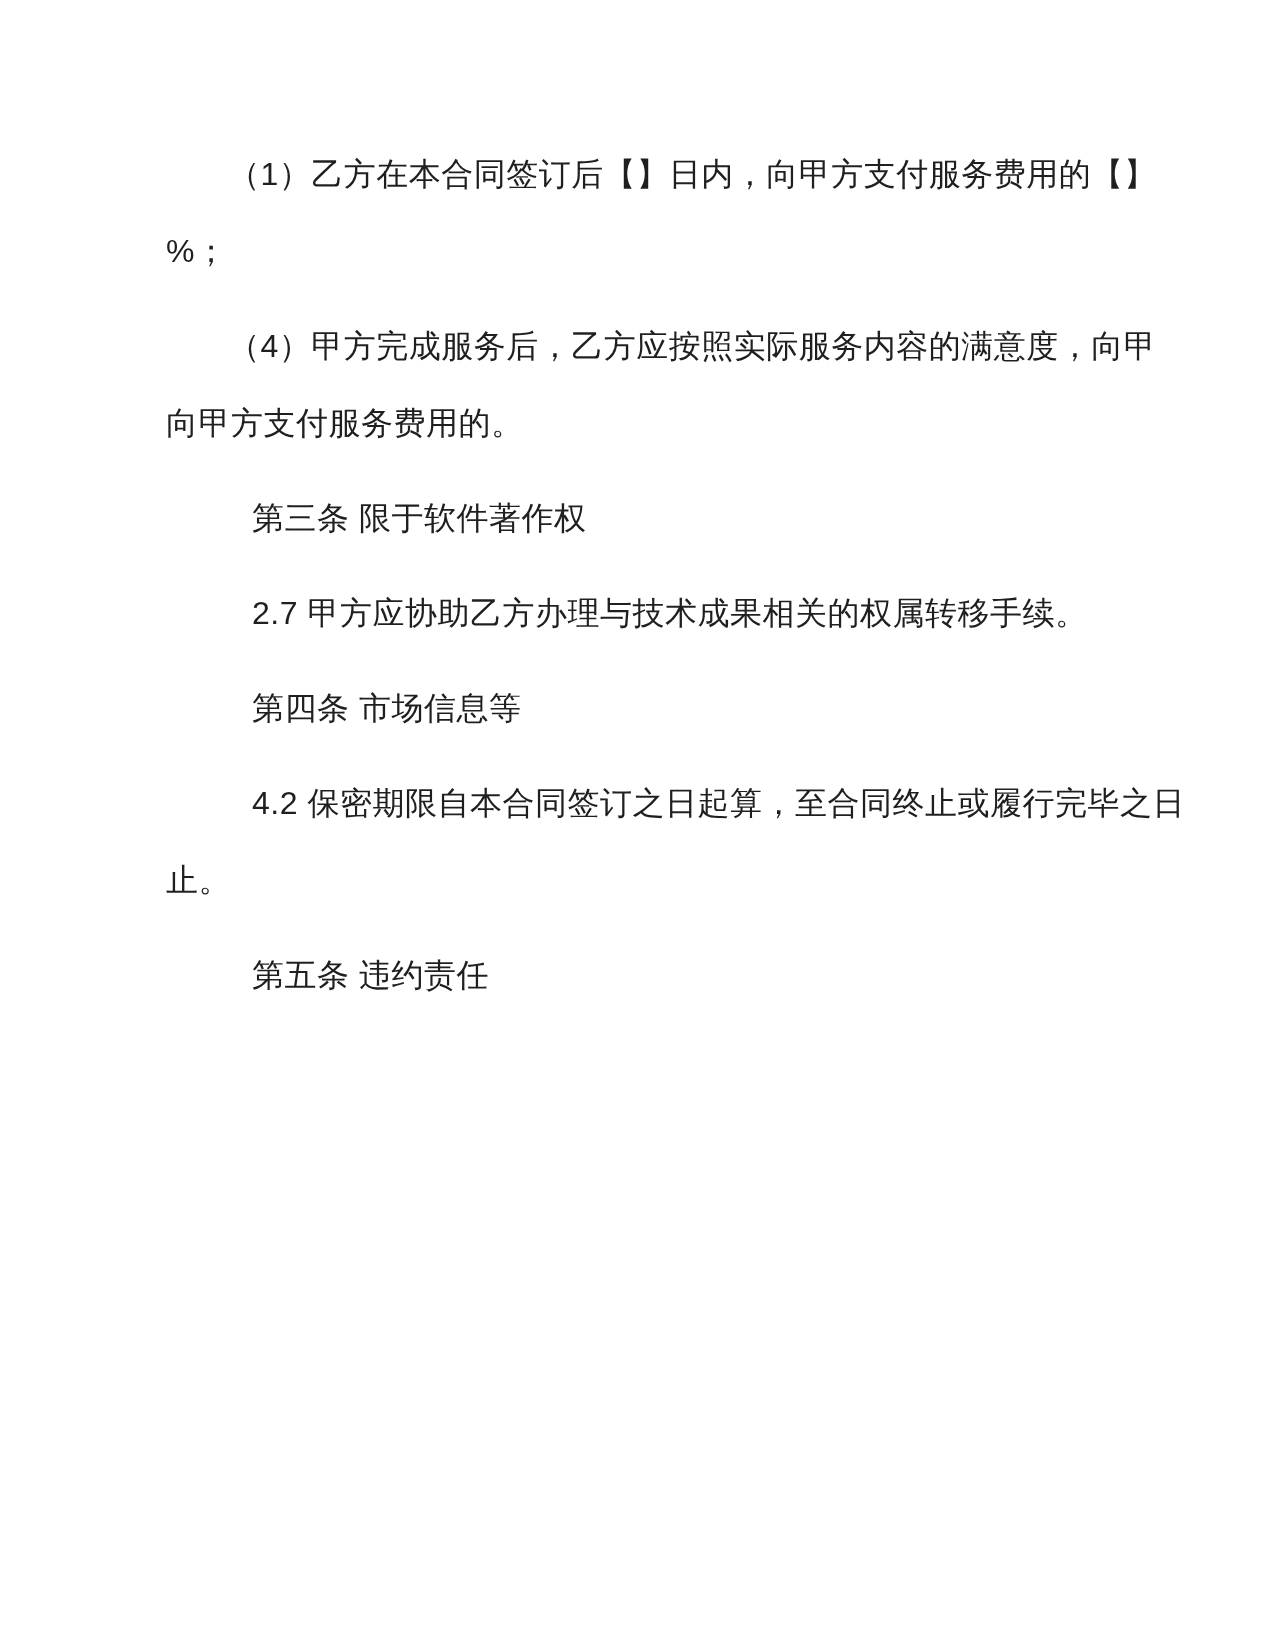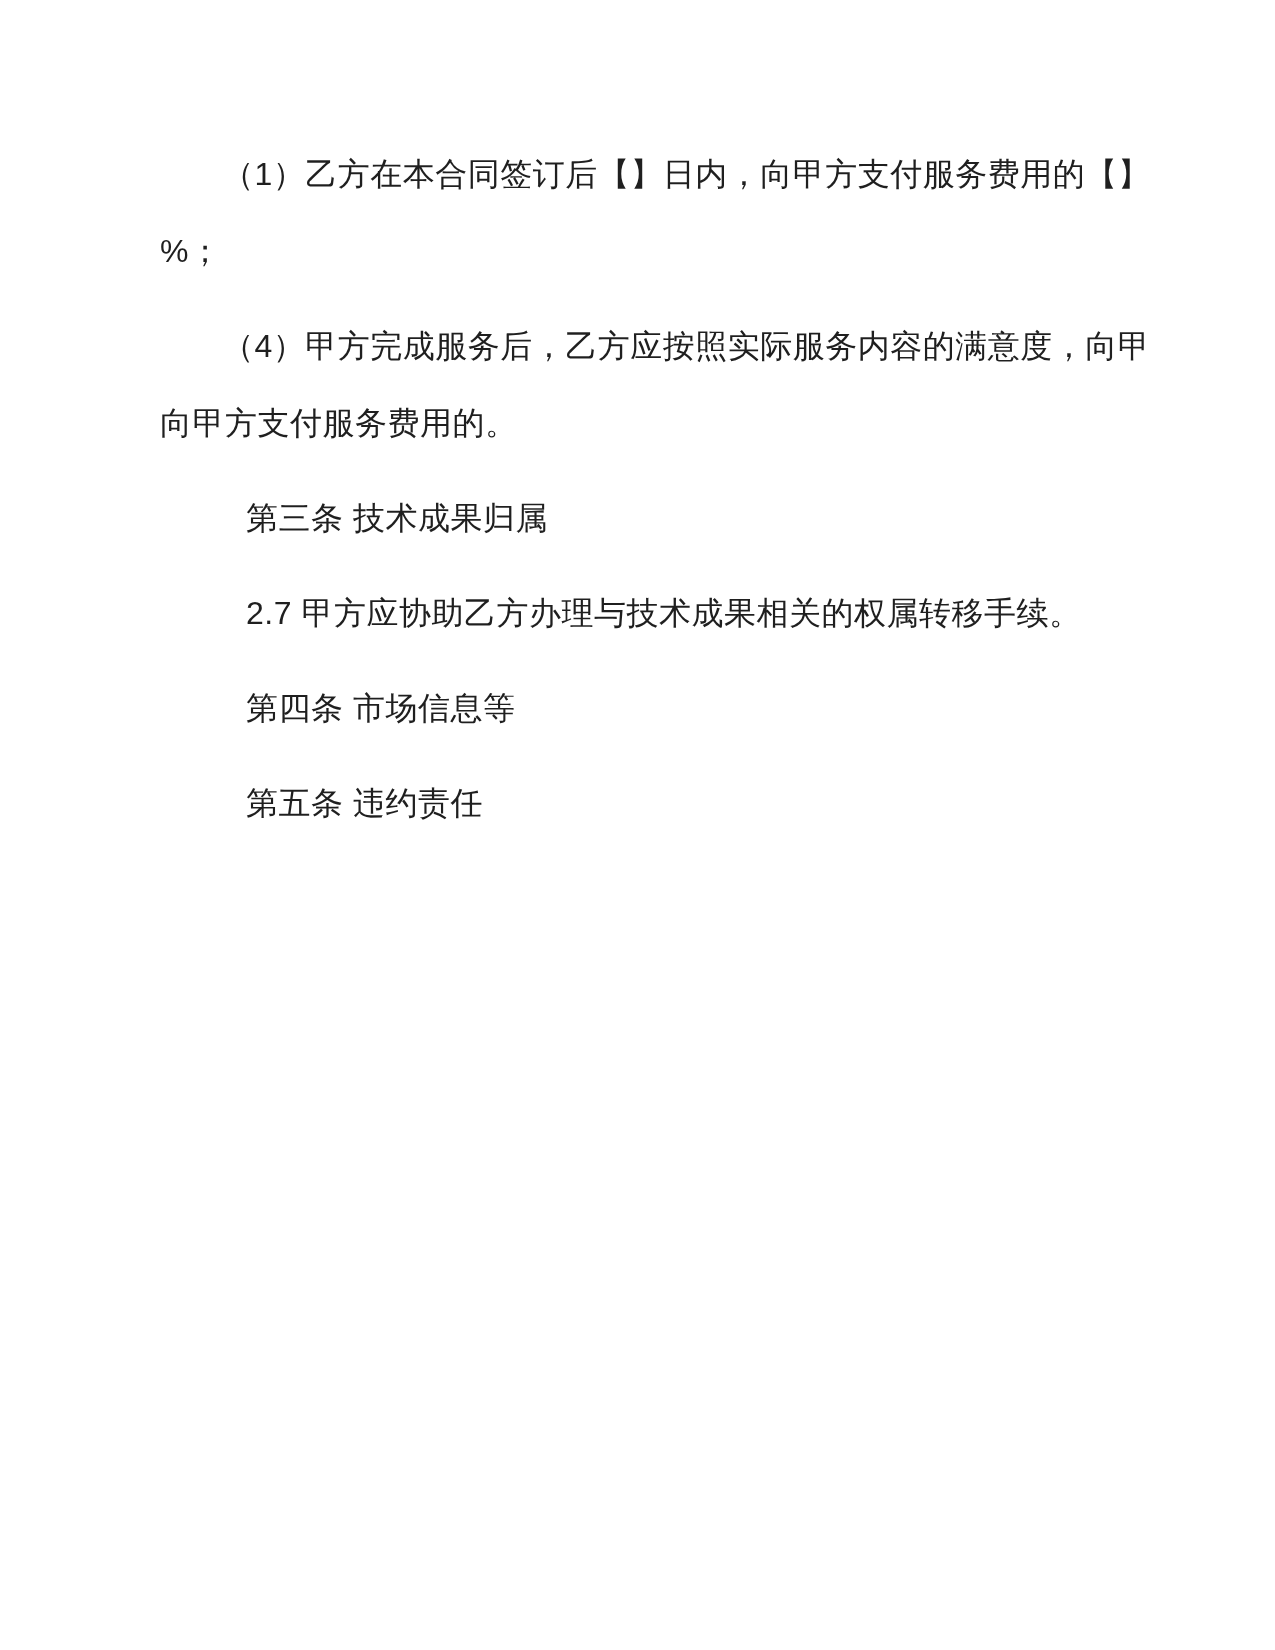--- a/index.html
+++ b/index.html
@@ -20,20 +20,21 @@
     overflow: hidden;
   }
   .block {
     margin: 0 0 18px 0;
   }
   .line {
     height: 77px;
     line-height: 77px;
     white-space: pre;
     letter-spacing: 0.5px;
+    margin-left: 6px;
   }
   
   .indent-a { padding-left: 62px; }
   
   .indent-b { padding-left: 86px; }
 </style>
 </head>
 <body>
 
 <div class="page">
@@ -42,33 +43,37 @@
     <div class="line indent-a">（1）乙方在本合同签订后【】日内，向甲方支付服务费用的【】</div>
     <div class="line">%；</div>
   </div>
 
   <div class="block">
     <div class="line indent-a">（4）甲方完成服务后，乙方应按照实际服务内容的满意度，向甲</div>
     <div class="line">向甲方支付服务费用的。</div>
   </div>
 
   <div class="block">
-    <div class="line indent-b">第三条 技术成果归属</div>
+    <div class="line indent-b">第三条 限于软件著作权</div>
   </div>
 
   <div class="block">
   </div>
 
   <div class="block">
     <div class="line indent-b">2.7 甲方应协助乙方办理与技术成果相关的权属转移手续。</div>
   </div>
 
   <div class="block">
     <div class="line indent-b">第四条 市场信息等</div>
   </div>
 
 
+  <div class="block">
+    <div class="line indent-b">4.2 保密期限自本合同签订之日起算，至合同终止或履行完毕之日</div>
+    <div class="line">止。</div>
+  </div>
 
   <div class="block">
     <div class="line indent-b">第五条 违约责任</div>
   </div>
 
 </div>
 
 </body></html>

